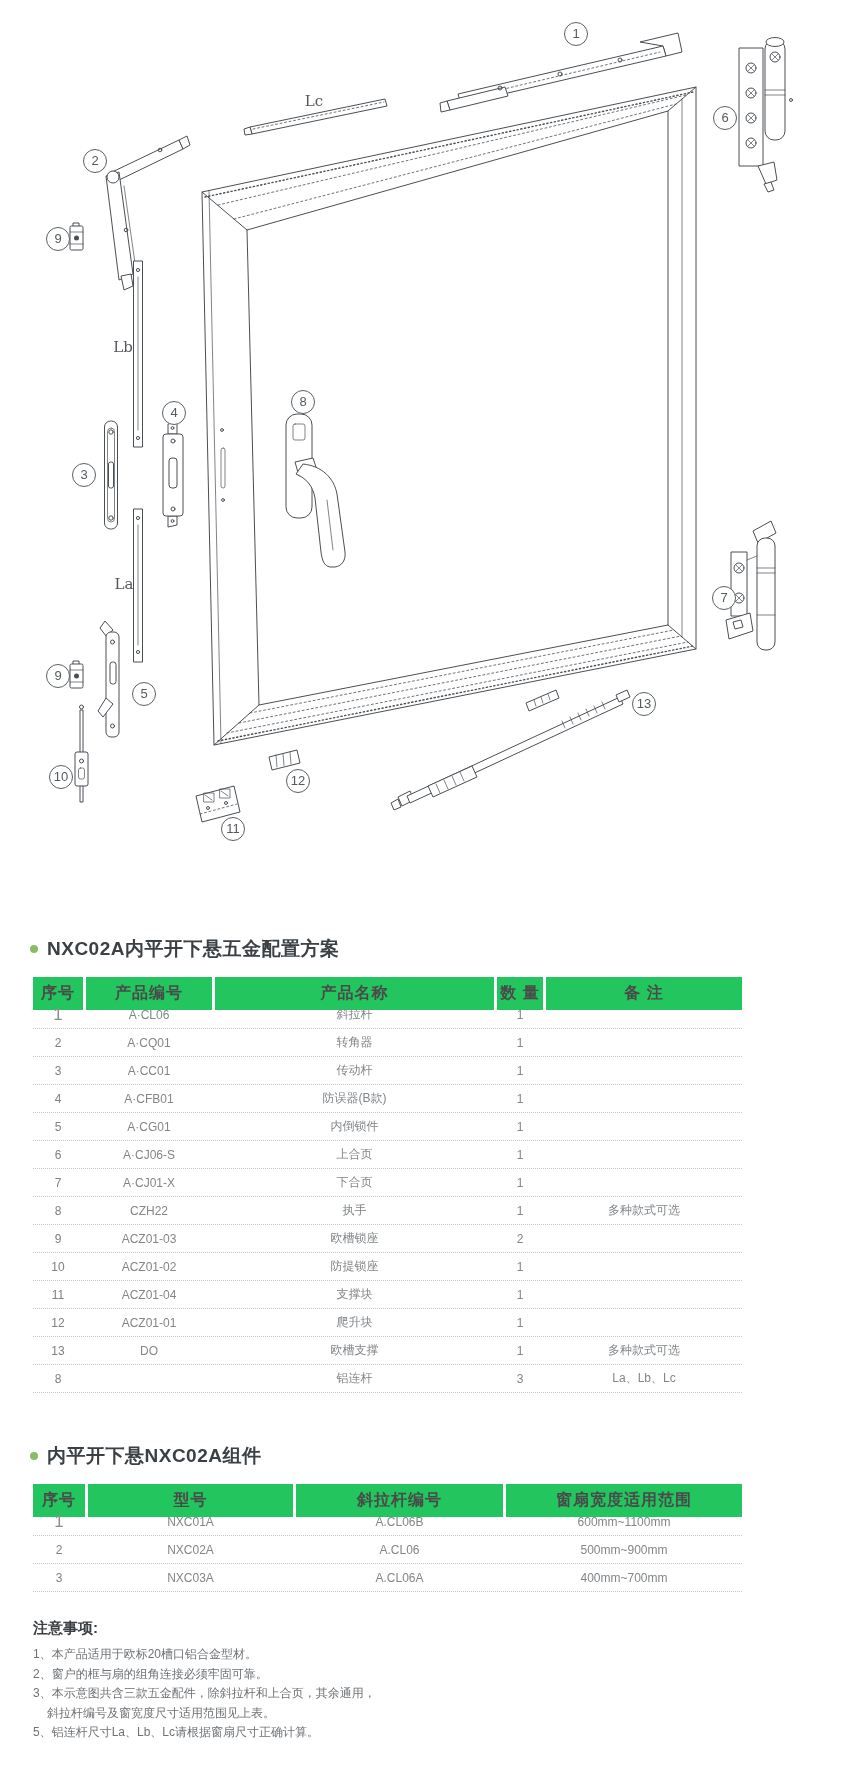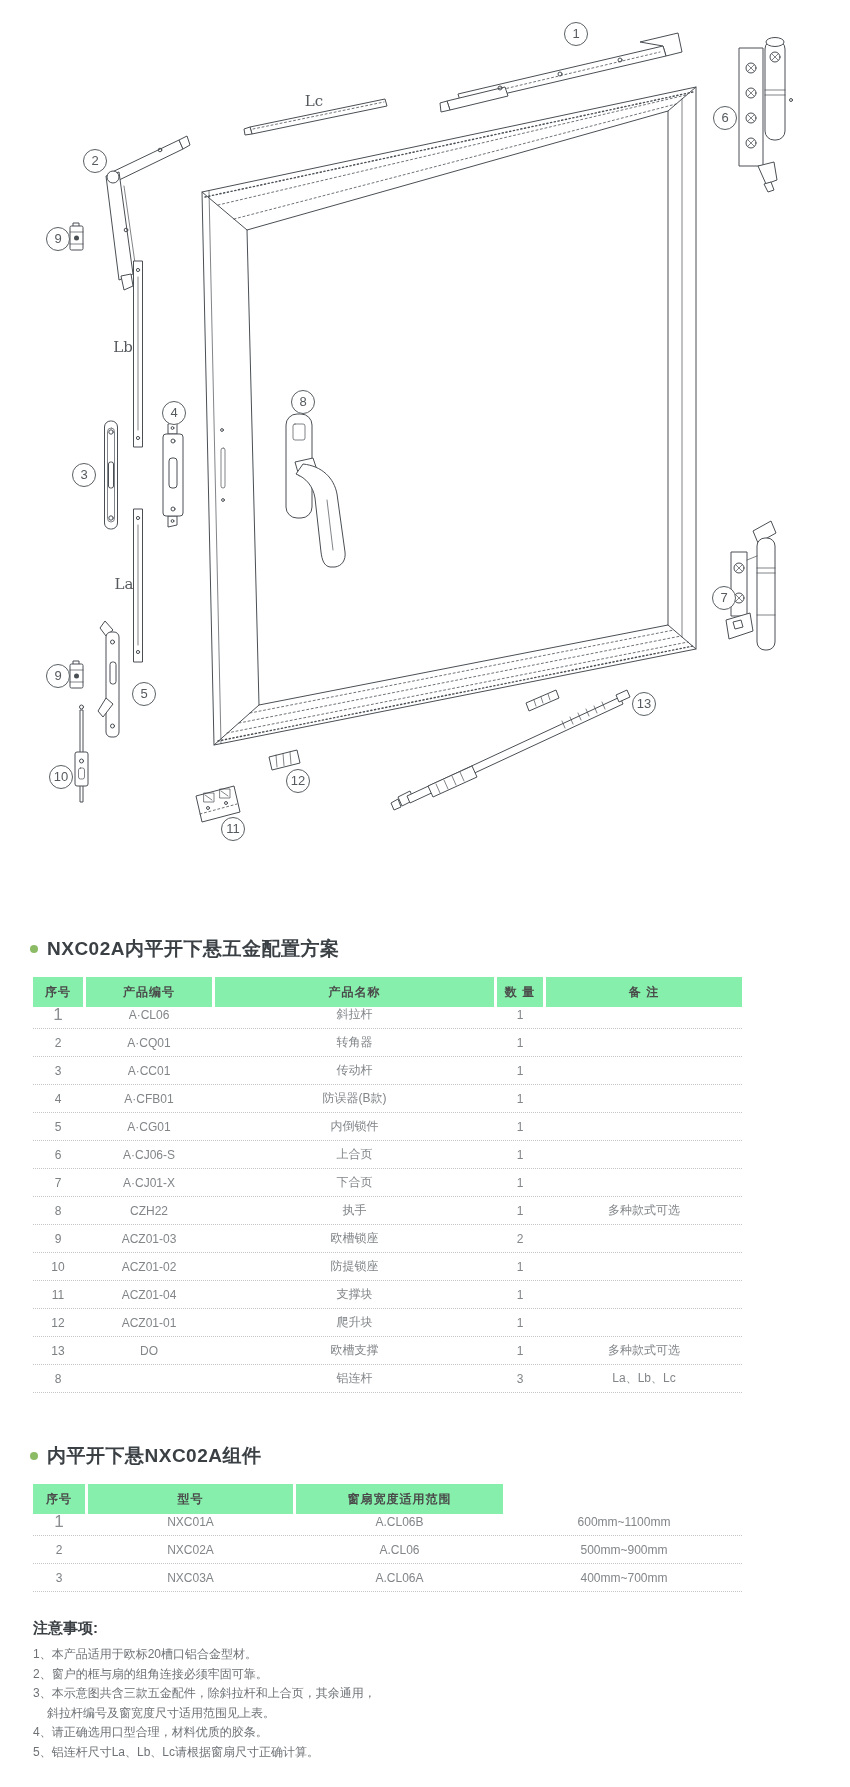--- a/index.html
+++ b/index.html
@@ -30,22 +30,22 @@
   .sec-title{display:flex;align-items:center;margin:0;padding:0;text-align:right;}
   .sec-title .bullet{width:8px;height:8px;border-radius:50%;background:#8cbb66;margin-right:9px;flex:0 0 auto;}
   .sec-title .ttl{font-size:19px;font-weight:600;color:#3b4045;letter-spacing:.5px;}
   
   .tbl{margin-left:3px;width:709px;}
   .tr{display:grid;column-gap:3px;align-items:center;}
   .t1 .tr{grid-template-columns:50px 126px 279px 46px 196px;}
   .t2 .tr{grid-template-columns:52px 205px 207px 236px;}
   .tr.head{height:30px;margin-top:9px;}
   .tr.head>div{
-    background:#86efac;height:100%;display:flex;align-items:center;justify-content:center;
-    font-weight:bold;font-size:12px;color:#4a4a4a;letter-spacing:1px;margin-top:12px;
+    background:#22c55e;height:100%;display:flex;align-items:center;justify-content:center;
+    font-weight:bold;font-size:16px;color:#4a4a4a;letter-spacing:1px;margin-top:12px;
   }
   .tr.body{height:27px;border-bottom:1px dotted #c6c6c6;}
   .tr.body>div{text-align:center;font-size:12px;color:#828689;white-space:nowrap;}
   .tr.body>div.num{color:#7d8184;}
   .tr.body.first>div.num{font-size:17px;font-weight:300;color:#8a8e91;}
   
   .notes{margin-left:33px;}
   .notes-title{font-size:15px;font-weight:bold;color:#3a3f43;margin:0 0 7px 0;}
   .note-line{font-size:12px;color:#6e7276;line-height:19.5px;white-space:nowrap;}
   .note-line.indent{padding-left:14px;}
@@ -374,20 +374,21 @@
 <div class="sp2"></div>
 <section class="section">
   <h2 class="sec-title">
     <span class="bullet"></span>
     <span class="ttl">内平开下悬NXC02A组件</span>
   </h2>
   <div class="tbl t2" id="tbl2">
       <div class="tr head">
         <div>序号</div>
         <div>型号</div>
+        <div>斜拉杆编号</div>
         <div>窗扇宽度适用范围</div>
       </div>
       <div class="tr body first">
         <div class="num">1</div>
         <div>NXC01A</div>
         <div>A.CL06B</div>
         <div>600mm~1100mm</div>
       </div>
       <div class="tr body">
         <div class="num">2</div>
@@ -405,16 +406,15 @@
 </section>
 
 <div class="sp3"></div>
 <section class="notes">
   <h3 class="notes-title">注意事项:</h3>
   <div id="note-lines">
       <div class="note-line">1、本产品适用于欧标20槽口铝合金型材。</div>
       <div class="note-line">2、窗户的框与扇的组角连接必须牢固可靠。</div>
       <div class="note-line">3、本示意图共含三款五金配件，除斜拉杆和上合页，其余通用，</div>
       <div class="note-line indent">斜拉杆编号及窗宽度尺寸适用范围见上表。</div>
-      <div class="note-line">4、请正确选用口型合理，材料优质的胶条。</div>
       <div class="note-line">5、铝连杆尺寸La、Lb、Lc请根据窗扇尺寸正确计算。</div>
     </div>
 </section>
 
 </body></html>

